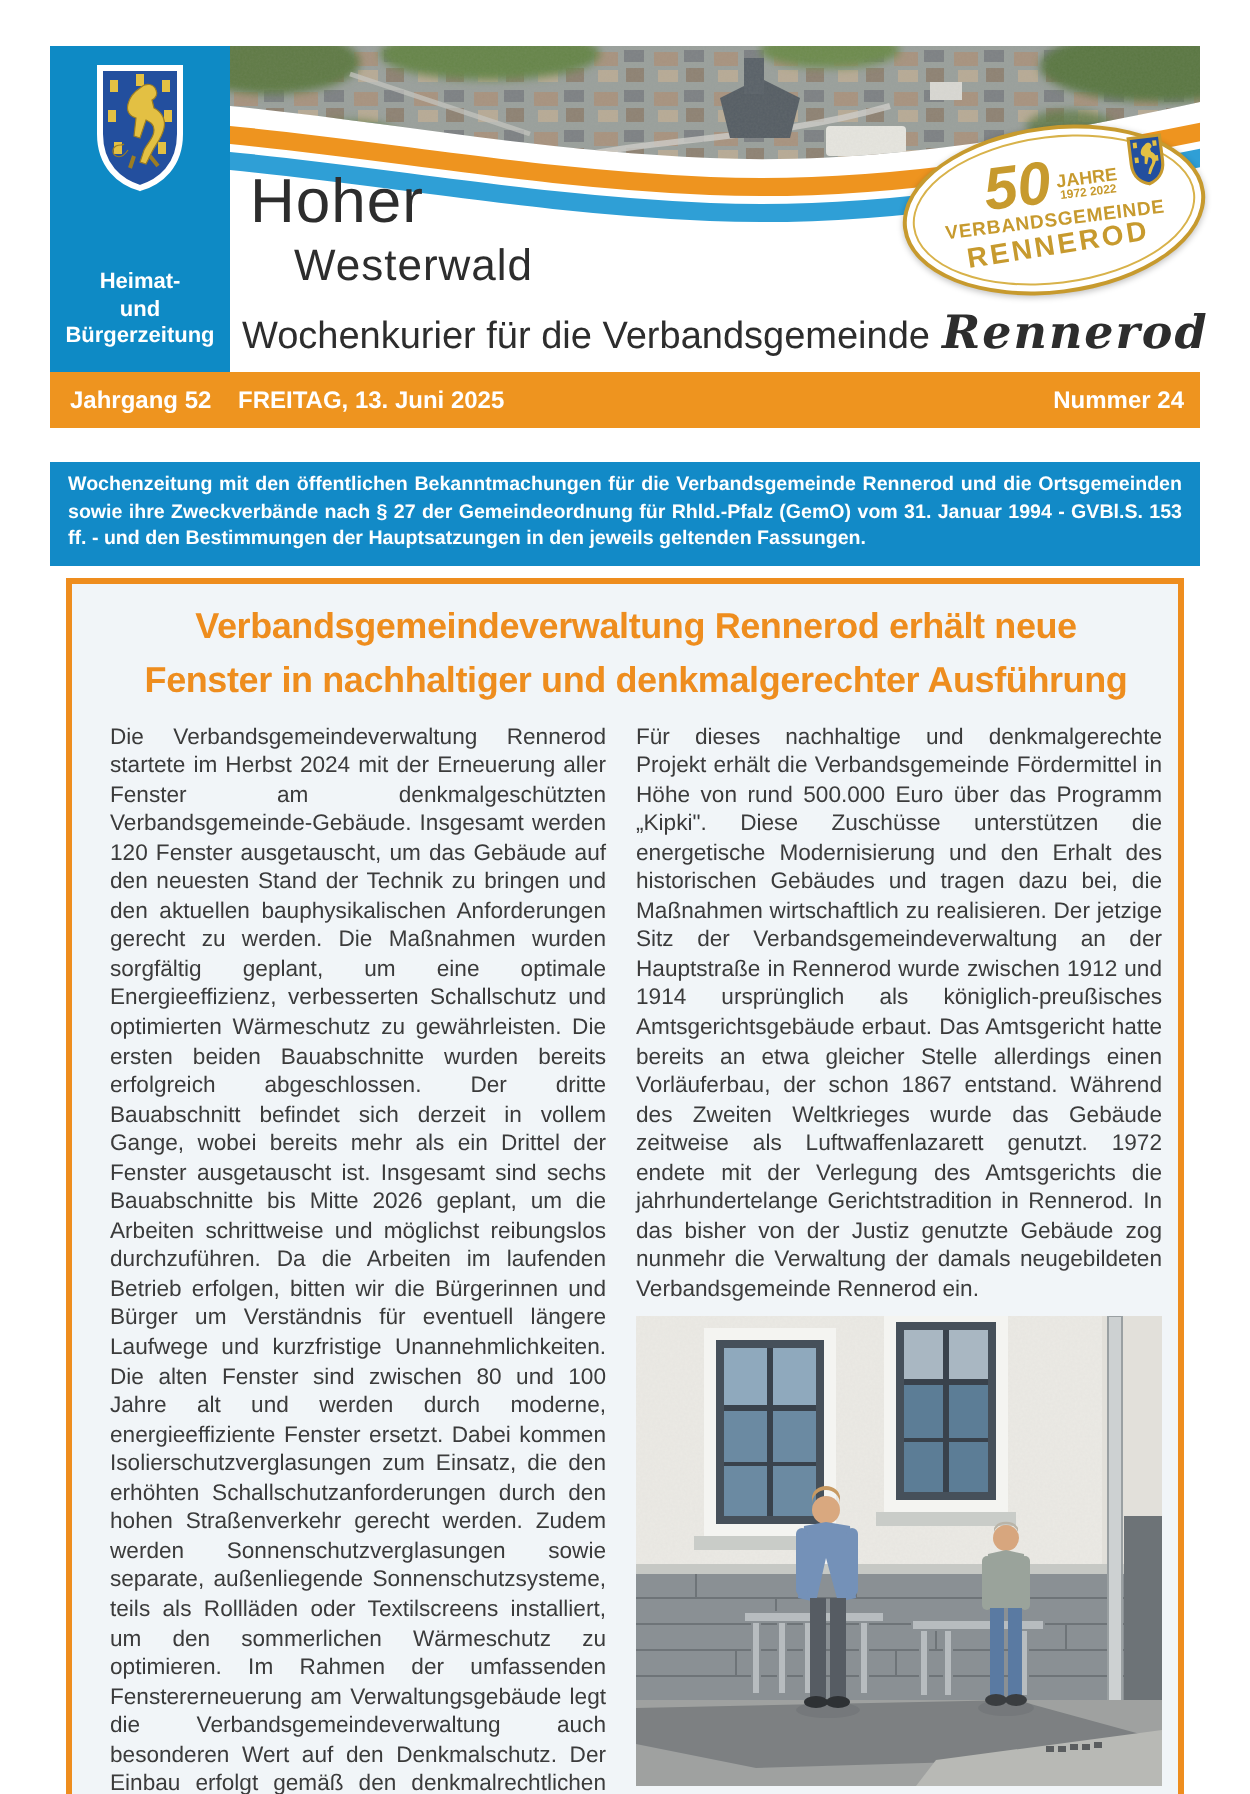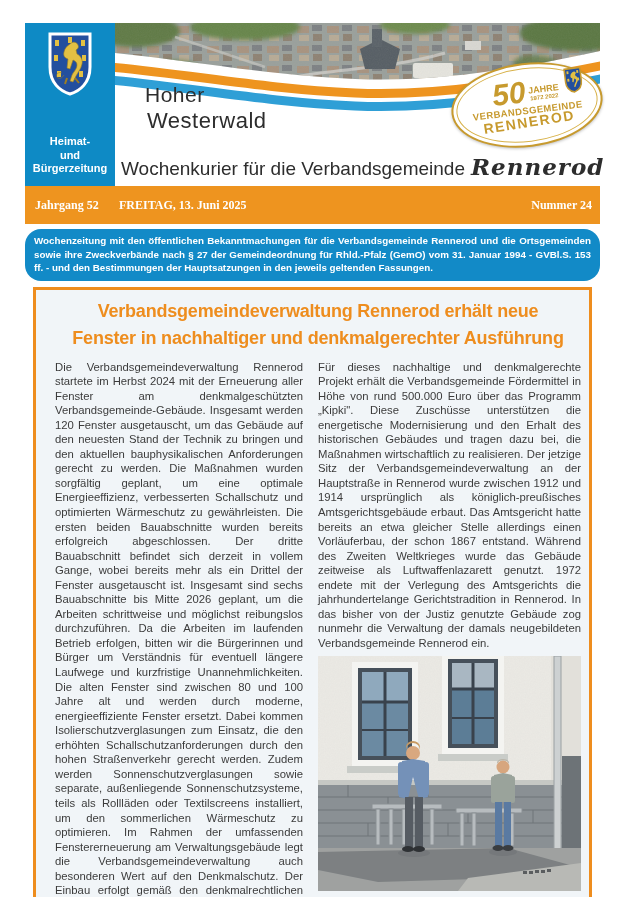--- a/index.html
+++ b/index.html
@@ -9,50 +9,50 @@
 
   
   .masthead{display:flex;height:163px;}
   .mast-side{width:90px;background:#0e8ac5;position:relative;flex:0 0 90px;}
   .coat{position:absolute;left:22px;top:8px;}
   .side-label{position:absolute;left:0;bottom:10px;width:100%;text-align:center;
               color:#ffffff;font-weight:bold;font-size:11px;line-height:1.25;}
   .mast-right{position:relative;width:485px;background:#ffffff;}
   .mast-right svg.banner{position:absolute;left:0;top:0;}
   .title-block{position:absolute;left:10px;top:60px;color:#2d2d2d;}
-  .title-l1{font-size:21px;letter-spacing:.5px;margin-left:20px;}
+  .title-l1{font-size:31px;letter-spacing:.5px;}
   .title-l2{font-size:22px;letter-spacing:.5px;margin-left:22px;margin-top:1px;}
   .subtitle{position:absolute;left:6px;top:130px;font-size:19px;color:#2d2d2d;white-space:nowrap;}
   .subtitle .script{font-family:"DejaVu Serif",cursive,serif;font-style:italic;font-weight:bold;
                     font-size:23px;margin-left:6px;letter-spacing:1px;}
   
   .badge{position:absolute;left:336px;top:40px;width:148px;height:80px;transform:rotate(-7deg);
          background:#ffffff;border:2.5px solid #c79a2e;border-radius:50%;
          box-shadow:0 1px 3px rgba(0,0,0,.25);}
   .badge-inner{position:absolute;inset:3px;border:1px solid #d8b24a;border-radius:50%;
                display:flex;flex-direction:column;align-items:center;justify-content:center;
                color:#c79a2e;text-align:center;}
   .badge-row{display:flex;align-items:flex-end;gap:3px;}
   .badge-50{font-size:30px;font-weight:bold;font-style:italic;line-height:.8;}
   .badge-jahre{font-size:9px;font-weight:bold;line-height:1;}
   .badge-years{font-size:6px;font-weight:bold;line-height:1.2;}
   .badge-l1{font-size:9.5px;font-weight:bold;letter-spacing:.4px;margin-top:2px;line-height:1;}
   .badge-l2{font-size:14px;font-weight:bold;letter-spacing:1.5px;line-height:1.1;transform:rotate(-2deg);}
   .badge-shield{position:absolute;right:14px;top:8px;}
 
   
-  .meta-bar{height:38px;background:#ee941f;display:flex;align-items:center;
-            color:#ffffff;font-weight:bold;font-size:12px;font-family:Liberation Serif, serif;}
+  .meta-bar{height:28px;background:#ee941f;display:flex;align-items:center;
+            color:#ffffff;font-weight:bold;font-size:12px;}
   .meta-vol{margin-left:10px;width:80px;}
   .meta-date{margin-left:4px;flex:1;}
   .meta-num{margin-right:8px;padding-left:29px;}
 
   
-  .notice{margin-top:5px;background:#128ac7;color:#ffffff;font-weight:bold;font-size:9.8px;
-          line-height:1.38;padding:5px 9px 6px 9px;text-align:justify;border-radius:16px;}
+  .notice{margin-top:17px;background:#128ac7;color:#ffffff;font-weight:bold;font-size:9.8px;
+          line-height:1.38;padding:5px 9px 6px 9px;text-align:justify;}
 
   
   .article-box{margin:6px 8px 0 8px;border:3px solid #ee8d1e;background:#f1f5f8;
                padding:6px 8px 10px 19px;height:600px;}
   .headline{color:#ee8d1e;font-weight:bold;font-size:18px;line-height:1.5;text-align:center;
             padding:2px 14px 6px 14px;letter-spacing:-.2px;}
   .cols{display:flex;gap:15px;margin-top:2px;}
   .col{flex:1;font-size:11.3px;line-height:14.55px;text-align:justify;color:#3b3b3b;}
   .col p{margin:0;}
   .photo-wrap{margin-top:6px;}

